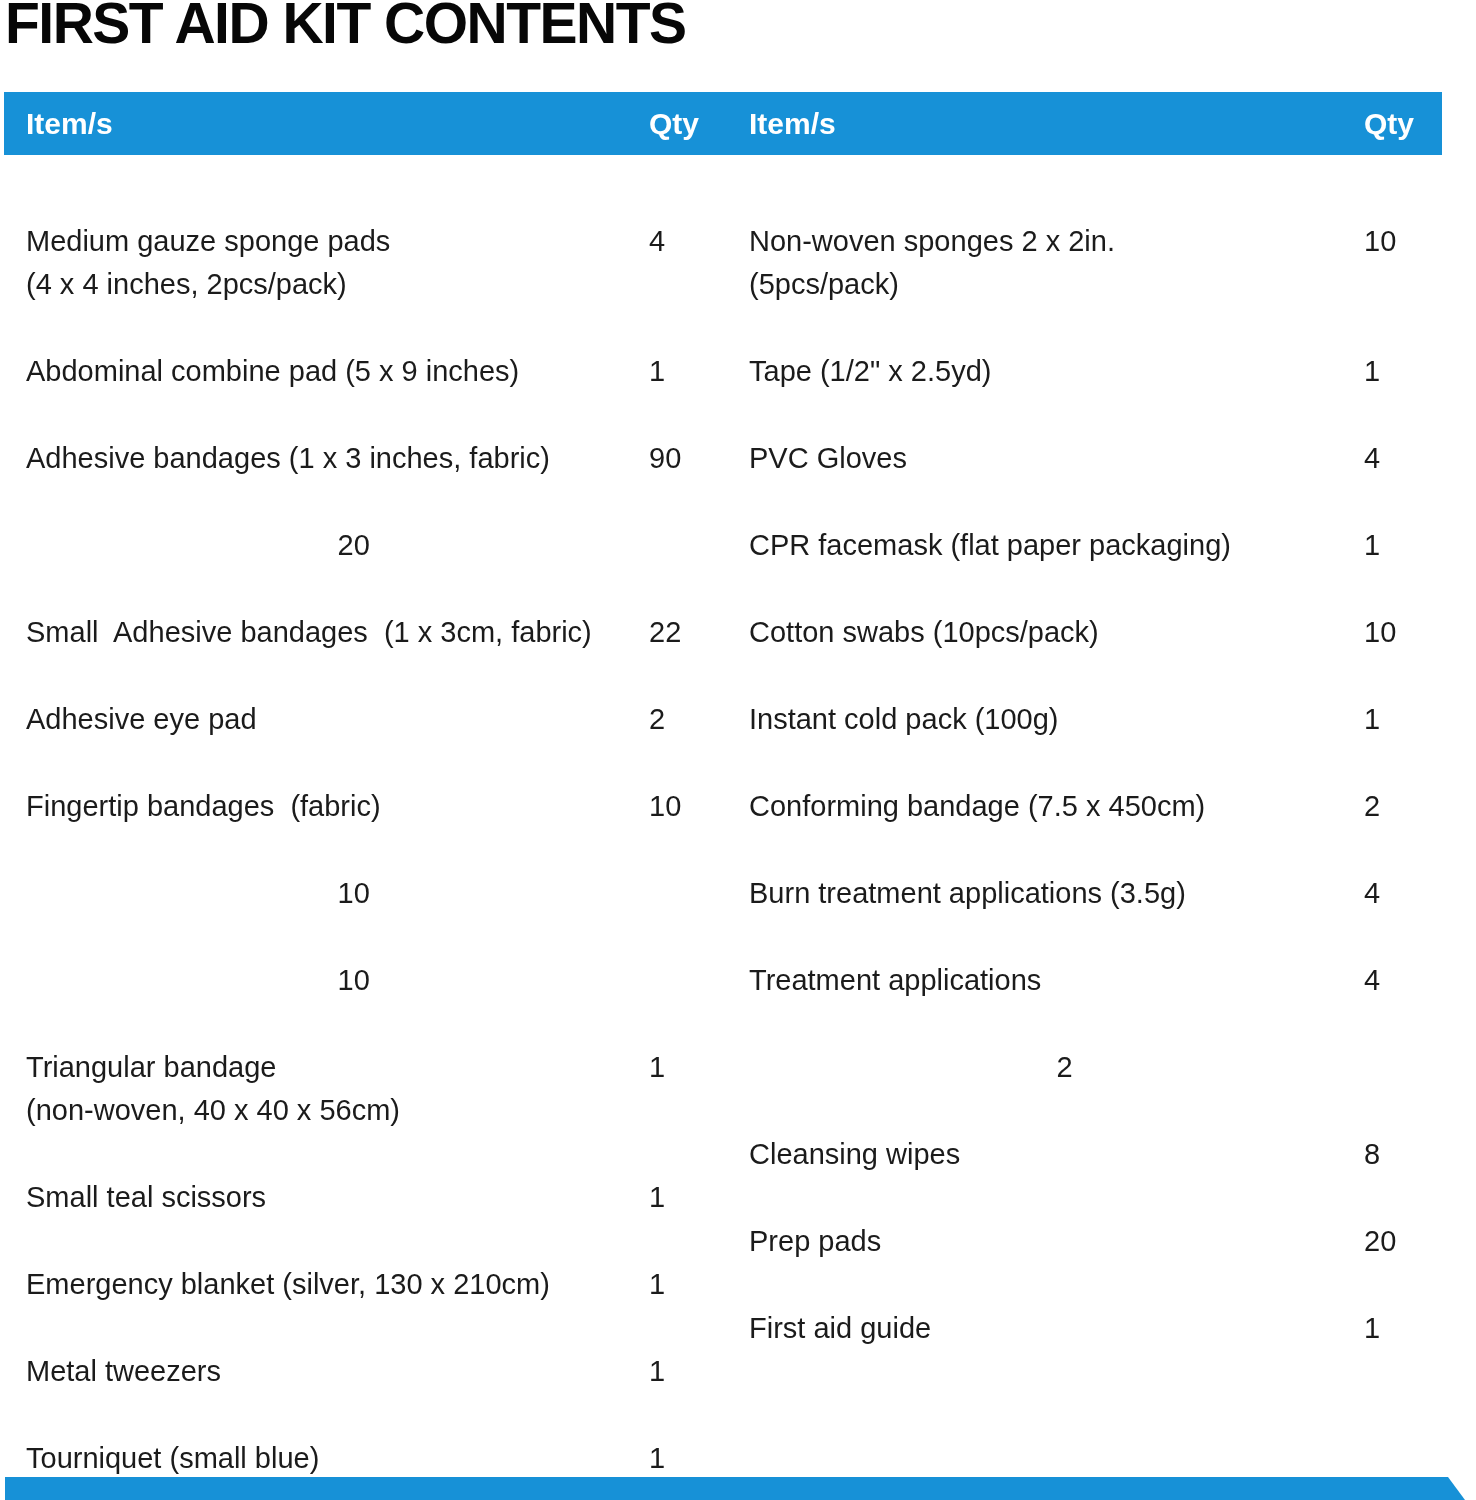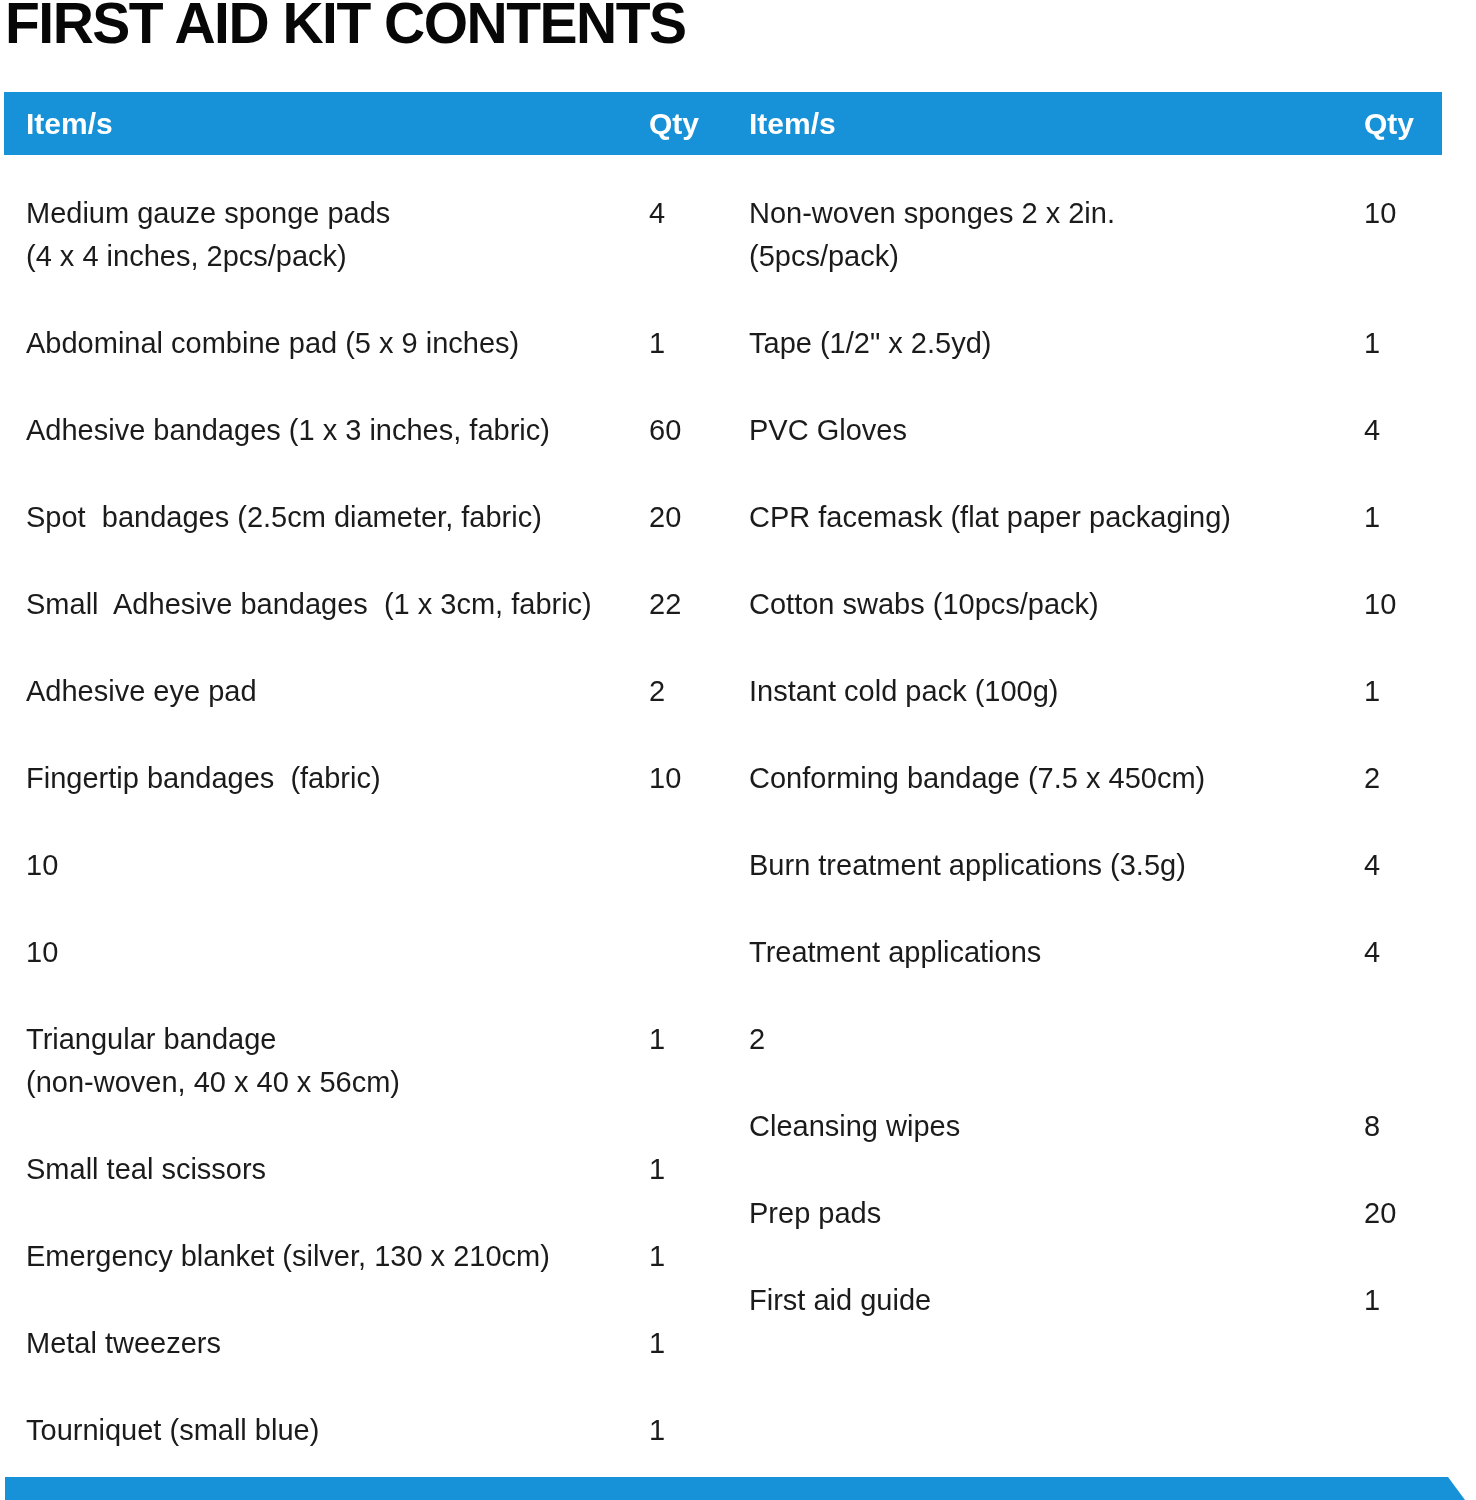--- a/index.html
+++ b/index.html
@@ -44,23 +44,24 @@
     justify-content: space-between;
     padding-left: 22px;
     font-weight: bold;
     font-size: 30px;
   }
   .hqty { width: 78px; flex: none; }
 
   .rows { padding: 37px 0 0 22px; }
   .row {
     display: flex;
-    justify-content: flex-start;
+    justify-content: center;
     align-items: flex-start;
     margin-bottom: 44px;
+    margin-top: 28px;
   }
   .item { flex: 1 1 auto; min-width: 0; }
   .line {
     font-size: 29px;
     line-height: 43px;
     color: var(--ink);
     white-space: pre;
   }
   .qty {
     width: 78px; flex: none;
@@ -106,27 +107,24 @@
           <div class="item">
             <div class="line">Abdominal combine pad (5 x 9 inches)</div>
           </div>
           <div class="qty">1</div>
         </div>
 
         <div class="row">
           <div class="item">
             <div class="line">Adhesive bandages (1 x 3 inches, fabric)</div>
           </div>
-          <div class="qty">60</div>
-        </div>
-
-        <div class="row">
-          <div class="item">
-            <div class="line">Spot  bandages (2.5cm diameter, fabric)</div>
-          </div>
+          <div class="qty">90</div>
+        </div>
+
+        <div class="row">
           <div class="qty">20</div>
         </div>
 
         <div class="row">
           <div class="item">
             <div class="line">Small  Adhesive bandages  (1 x 3cm, fabric)</div>
           </div>
           <div class="qty">22</div>
         </div>
 

